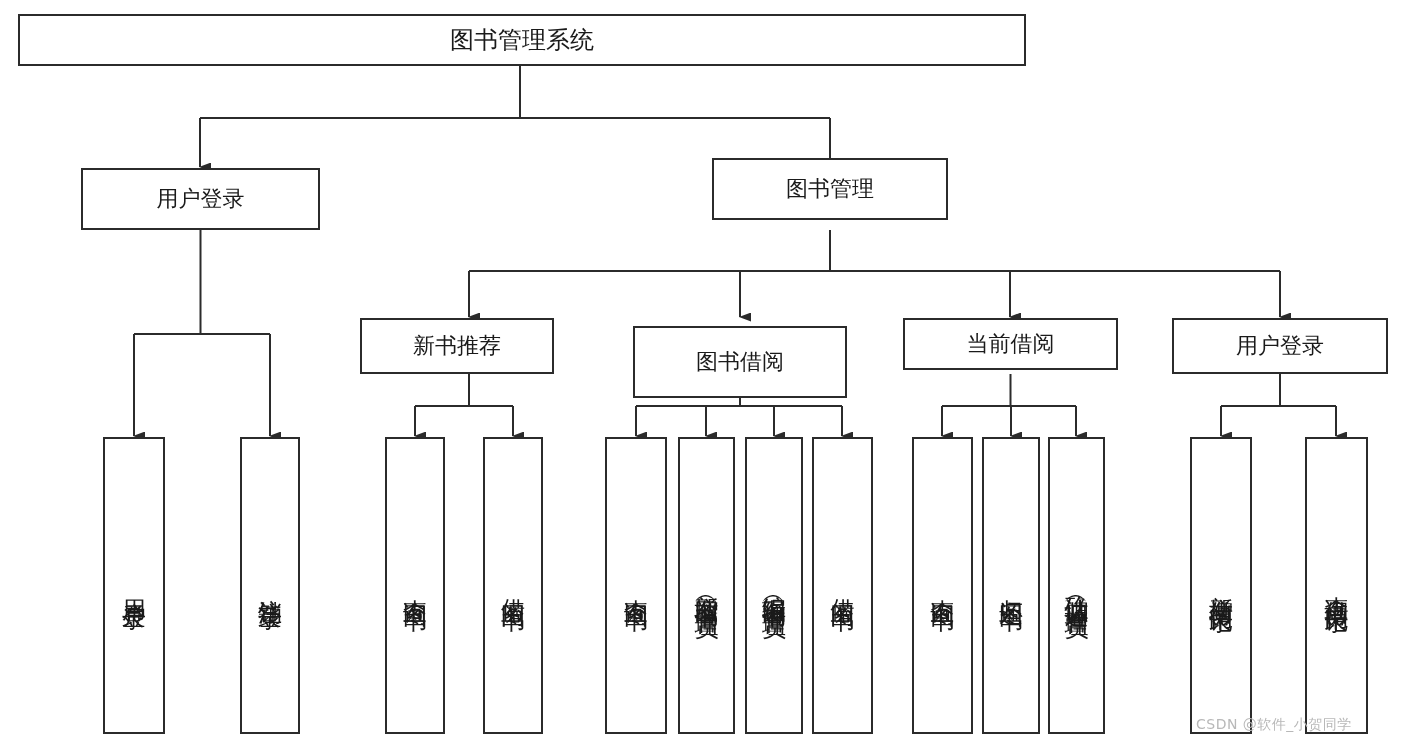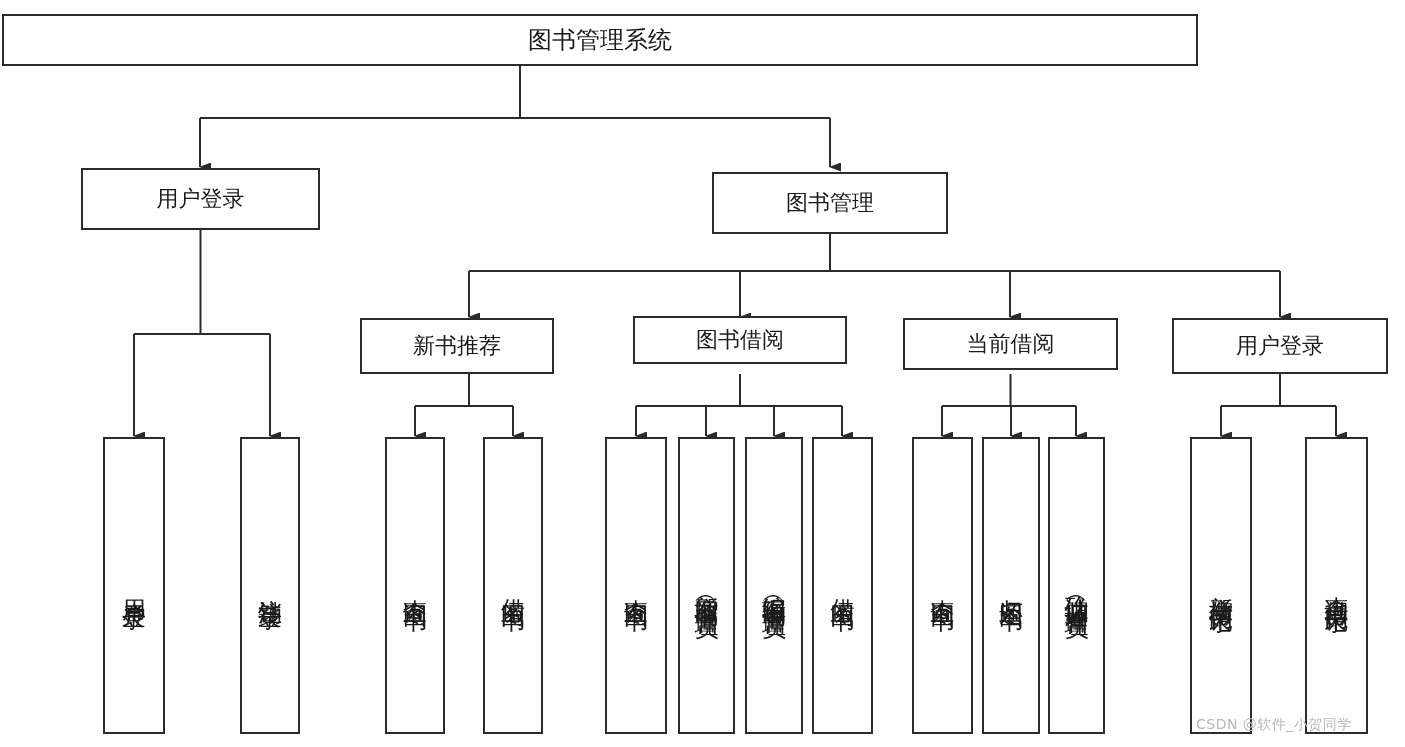--- a/index.html
+++ b/index.html
@@ -122,35 +122,35 @@
         <line x1="942" y1="406" x2="942" y2="436" stroke="#2b2b2b" stroke-width="2" marker-end="url(#arrowhead)"></line>
         <line x1="1011" y1="406" x2="1011" y2="436" stroke="#2b2b2b" stroke-width="2" marker-end="url(#arrowhead)"></line>
         <line x1="1076" y1="406" x2="1076" y2="436" stroke="#2b2b2b" stroke-width="2" marker-end="url(#arrowhead)"></line>
         <line x1="1280" y1="374" x2="1280" y2="406" stroke="#2b2b2b" stroke-width="2"></line>
         <line x1="1221" y1="406" x2="1336" y2="406" stroke="#2b2b2b" stroke-width="2"></line>
         <line x1="1221" y1="406" x2="1221" y2="436" stroke="#2b2b2b" stroke-width="2" marker-end="url(#arrowhead)"></line>
         <line x1="1336" y1="406" x2="1336" y2="436" stroke="#2b2b2b" stroke-width="2" marker-end="url(#arrowhead)"></line>
       </g>
   </svg>
 
-  <div class="node node-root" style="left: 2px; top: 14px; width: 1196px; height: 52px;">
+  <div class="node node-root" style="left: 18px; top: 14px; width: 1008px; height: 52px;">
     <span class="label">图书管理系统</span>
   </div>
 
   <div class="node node-l2" style="left: 81px; top: 168px; width: 239px; height: 62px;">
     <span class="label">用户登录</span>
   </div>
-  <div class="node node-l2" style="left: 712px; top: 172px; width: 236px; height: 62px;">
+  <div class="node node-l2" style="left: 712px; top: 158px; width: 236px; height: 62px;">
     <span class="label">图书管理</span>
   </div>
 
   <div class="node node-l3" style="left: 360px; top: 318px; width: 194px; height: 56px;">
     <span class="label">新书推荐</span>
   </div>
-  <div class="node node-l3" style="left: 633px; top: 316px; width: 214px; height: 48px;">
+  <div class="node node-l3" style="left: 633px; top: 326px; width: 214px; height: 72px;">
     <span class="label">图书借阅</span>
   </div>
   <div class="node node-l3" style="left: 903px; top: 318px; width: 215px; height: 52px;">
     <span class="label">当前借阅</span>
   </div>
   <div class="node node-l3" style="left: 1172px; top: 318px; width: 216px; height: 56px;">
     <span class="label">用户登录</span>
   </div>
 
   <div class="node node-leaf" style="left: 103px; top: 437px; width: 62px; height: 297px;">

